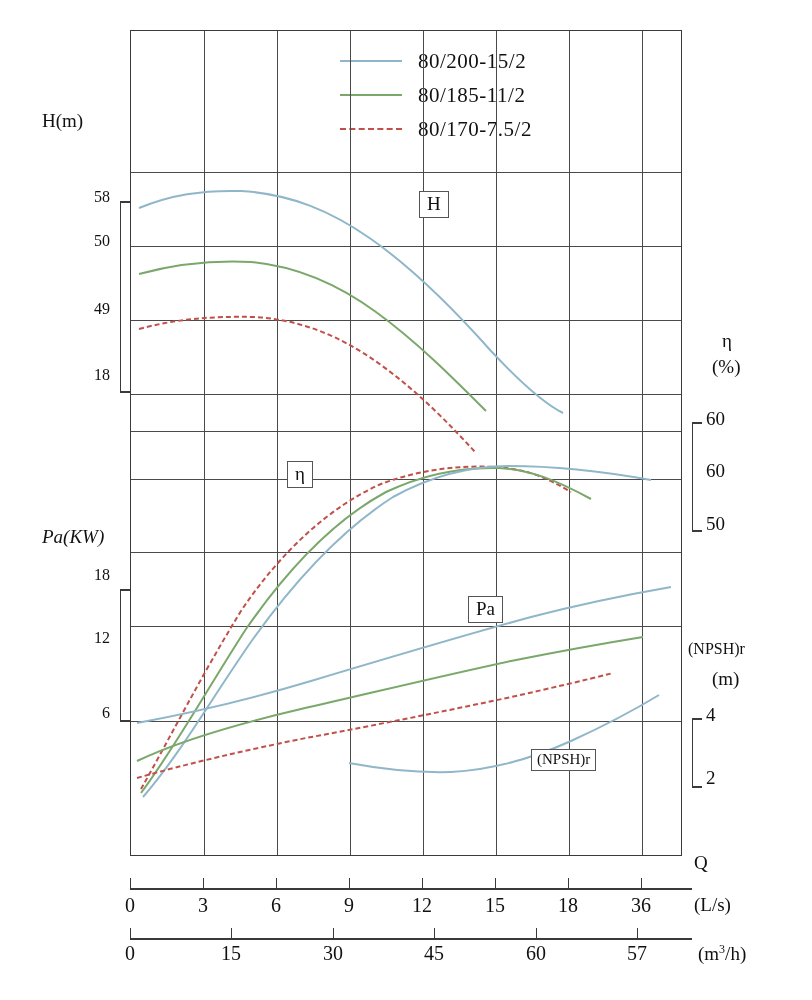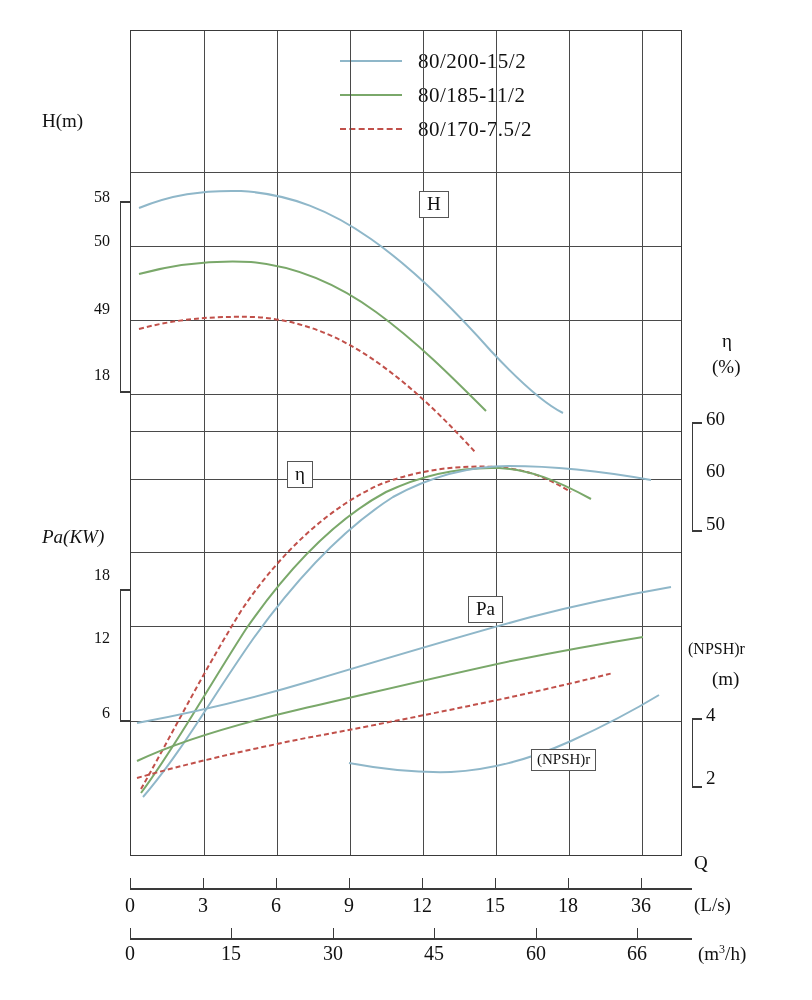--- a/index.html
+++ b/index.html
@@ -263,19 +263,19 @@
   <div class="axtick" style="left:333px;top:928px;height:10px;"></div>
   <div class="axtick" style="left:434px;top:928px;height:10px;"></div>
   <div class="axtick" style="left:536px;top:928px;height:10px;"></div>
   <div class="axtick" style="left:637px;top:928px;height:10px;"></div>
 
   <div class="axnum" style="left:110px;top:942px;width:40px;">0</div>
   <div class="axnum" style="left:211px;top:942px;width:40px;">15</div>
   <div class="axnum" style="left:313px;top:942px;width:40px;">30</div>
   <div class="axnum" style="left:414px;top:942px;width:40px;">45</div>
   <div class="axnum" style="left:516px;top:942px;width:40px;">60</div>
-  <div class="axnum" style="left:617px;top:942px;width:40px;">66</div>
+  <div class="axnum" style="left:617px;top:942px;width:40px;">57</div>
 
   <div class="abs axlabel" style="left:698px;top:942px;">
     <span>(m</span><span class="sup">3</span><span>/h)</span>
   </div>
 
 </div>
 
 </body></html>

